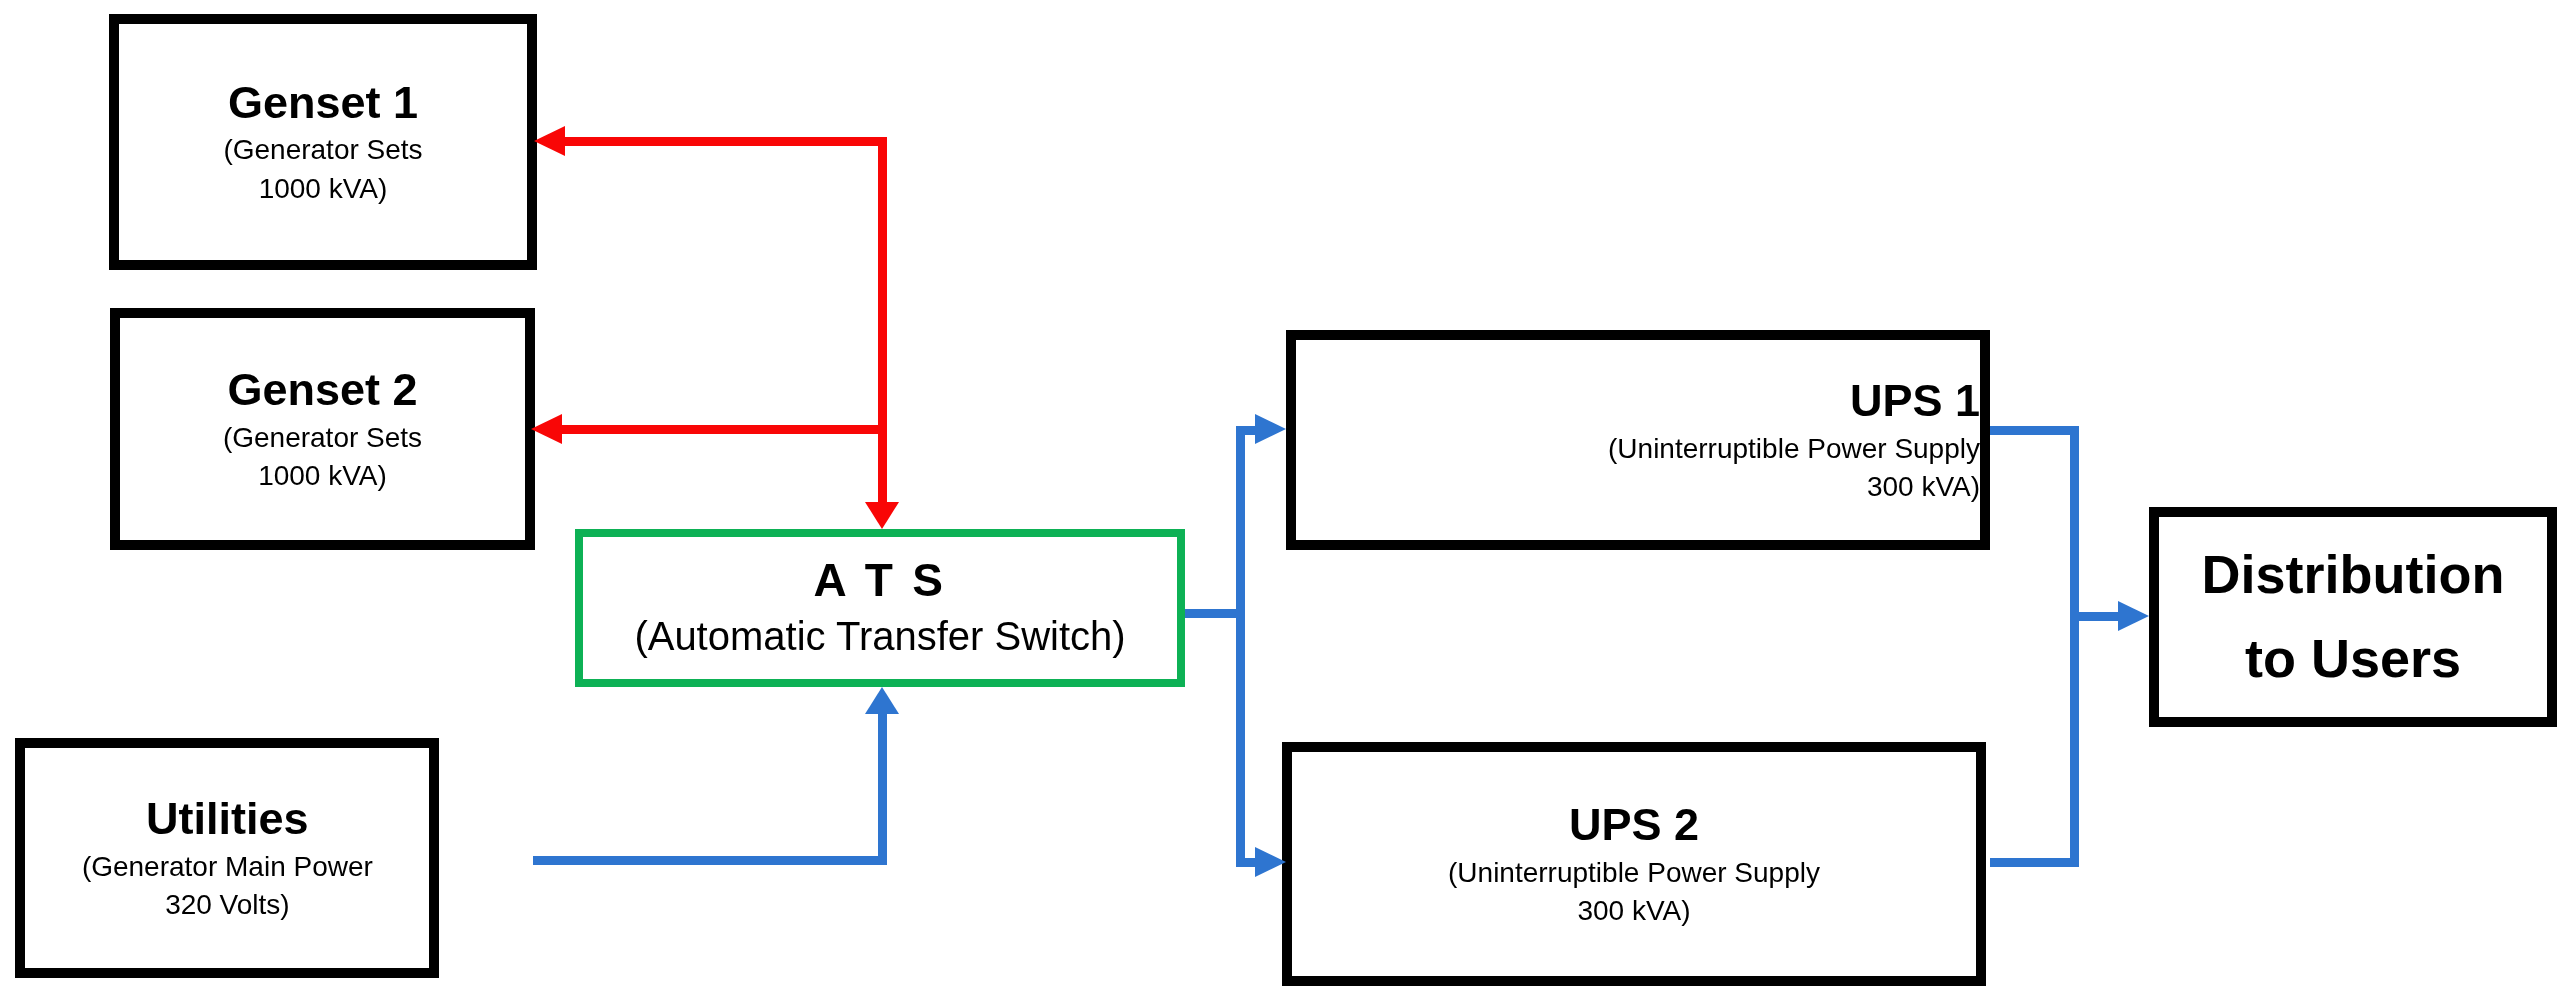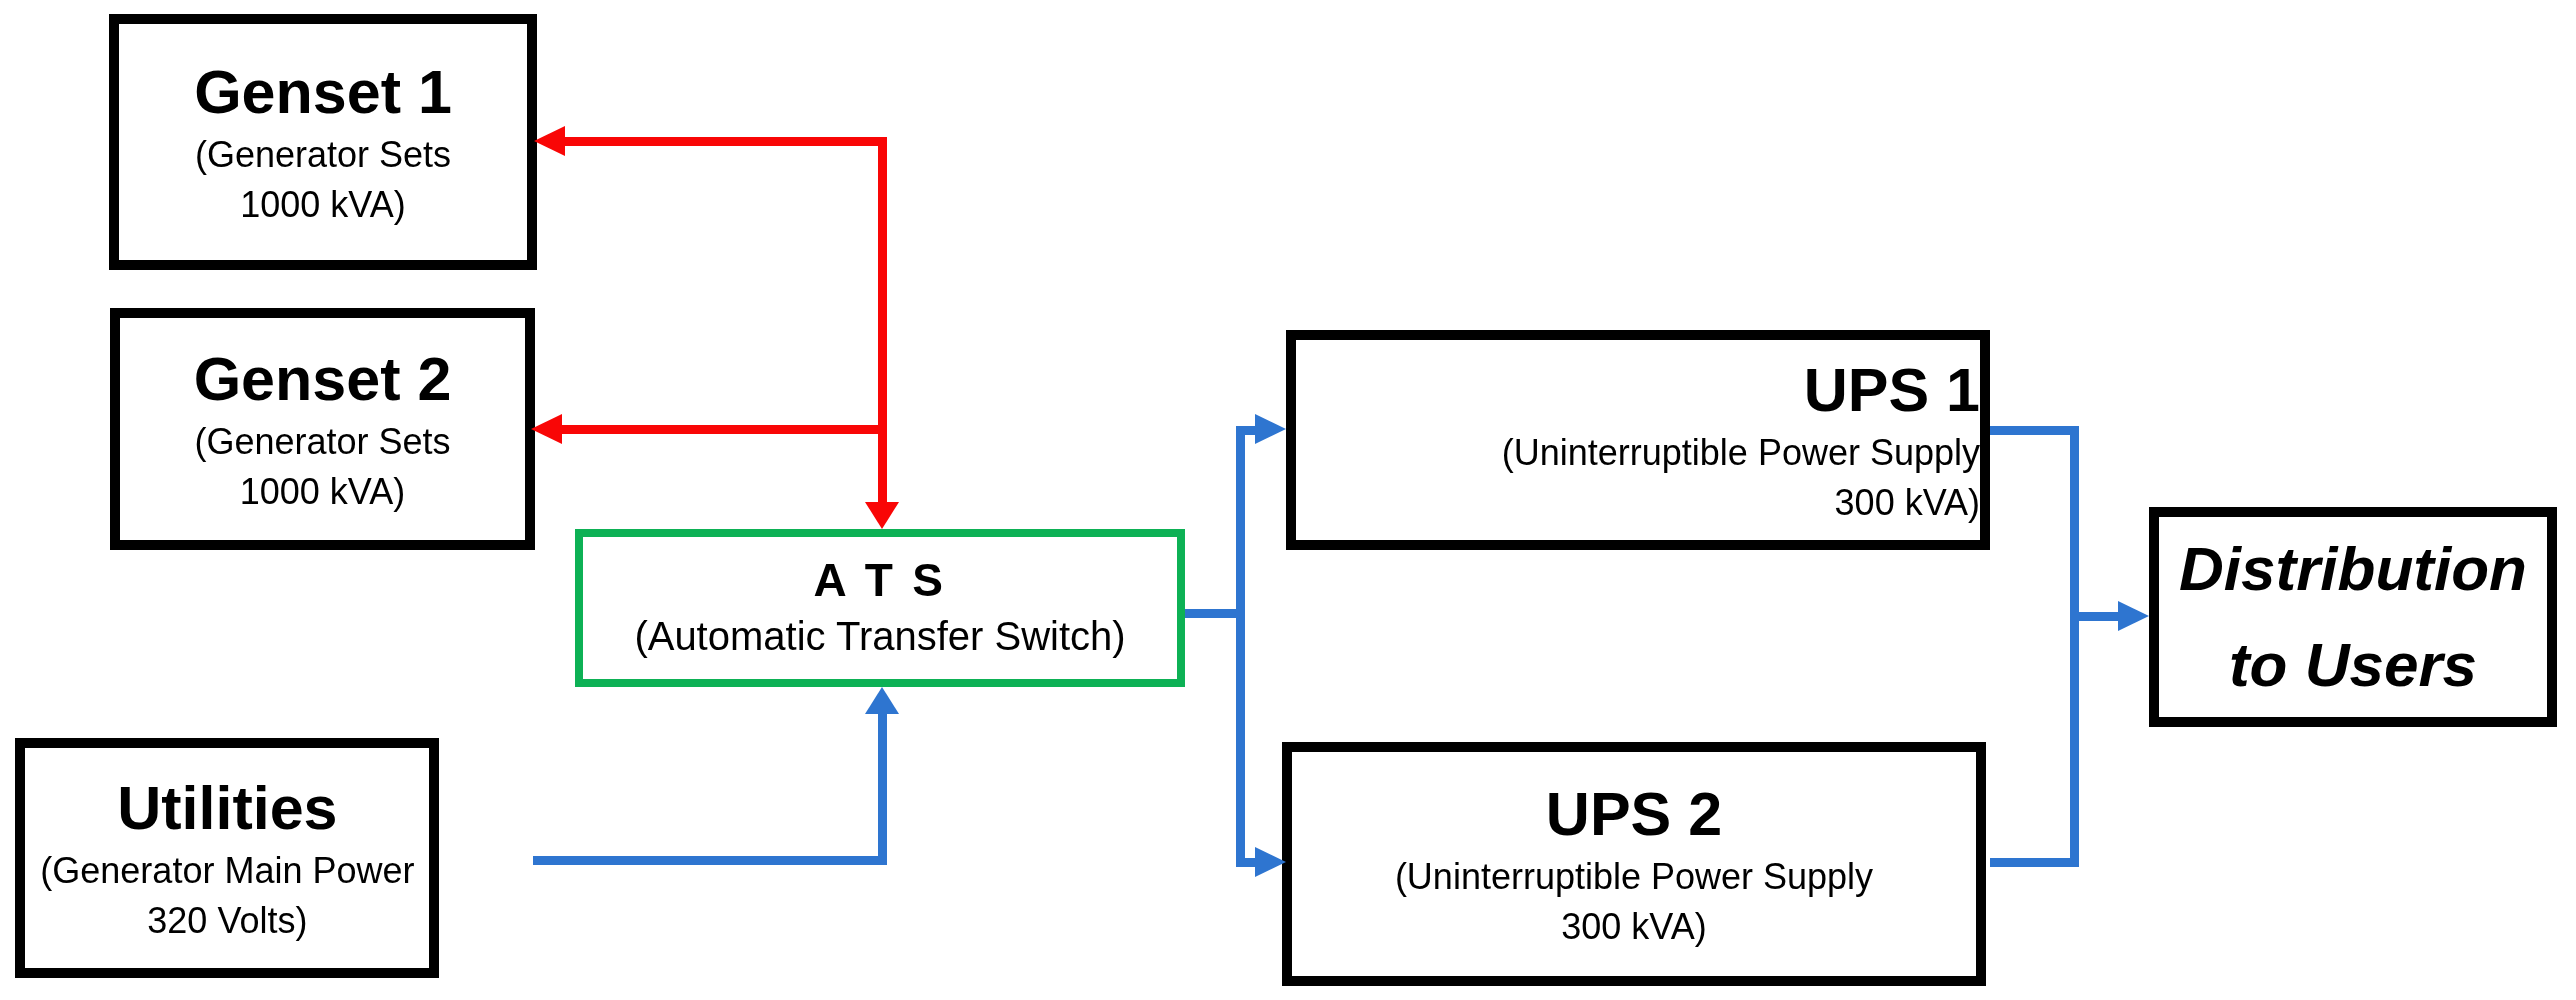--- a/index.html
+++ b/index.html
@@ -24,32 +24,32 @@
     position: absolute;
     box-sizing: border-box;
     border: 10.3px solid var(--black);
     background: #fff;
     display: flex;
     flex-direction: column;
     align-items: center;
     justify-content: center;
     text-align: center;
   }
-  .node .title { font-weight: bold; font-size: 61px; line-height: 1.25; }
-  .node .sub   { font-size: 36px; line-height: 1.38; }
+  .node .title { font-weight: bold; font-size: 45px; line-height: 1.25; }
+  .node .sub   { font-size: 28px; line-height: 1.38; }
   #genset1      { left: 109px;  top: 13.7px;  width: 428px; height: 256px; }
   #genset2      { left: 110px;  top: 308px; width: 425px; height: 242px; align-items: center; }
   #utilities    { left: 15.4px;   top: 738px; width: 424px; height: 240px; }
   #ats          { left: 575px;  top: 529px; width: 610px; height: 158px; border: 8.6px solid var(--green); }
   #ats .title   { font-size: 46px; letter-spacing: 3.4px; }
   #ats .sub     { font-size: 40px; }
   #ups1         { left: 1286px; top: 330px; width: 704px; height: 220px; align-items: flex-end; }
   #ups2         { left: 1282px; top: 742px; width: 704px; height: 244px; }
   #distribution { left: 2149px; top: 507px; width: 408px; height: 220px; }
-  #distribution .title { font-size: 62px; line-height: 1.55; font-style: italic; }
+  #distribution .title { font-size: 54px; line-height: 1.55; }
   
   .line { position: absolute; }
   .red  { background: var(--red); }
   .blue { background: var(--blue); }
   #r-h1     { left: 564px;  top: 137px;  width: 322px; height: 8.6px; }
   #r-h2     { left: 562px;  top: 425px;  width: 325px; height: 8.6px; }
   #r-v      { left: 878px; top: 137px;  width: 8.6px;  height: 368px; }
   #b-util-h { left: 533px;  top: 856px; width: 354px; height: 8.6px; }
   #b-util-v { left: 878px; top: 711px;  width: 8.6px;  height: 154px; }
   #b-ats-h  { left: 1185px; top: 609px;  width: 59px;  height: 8.6px; }

